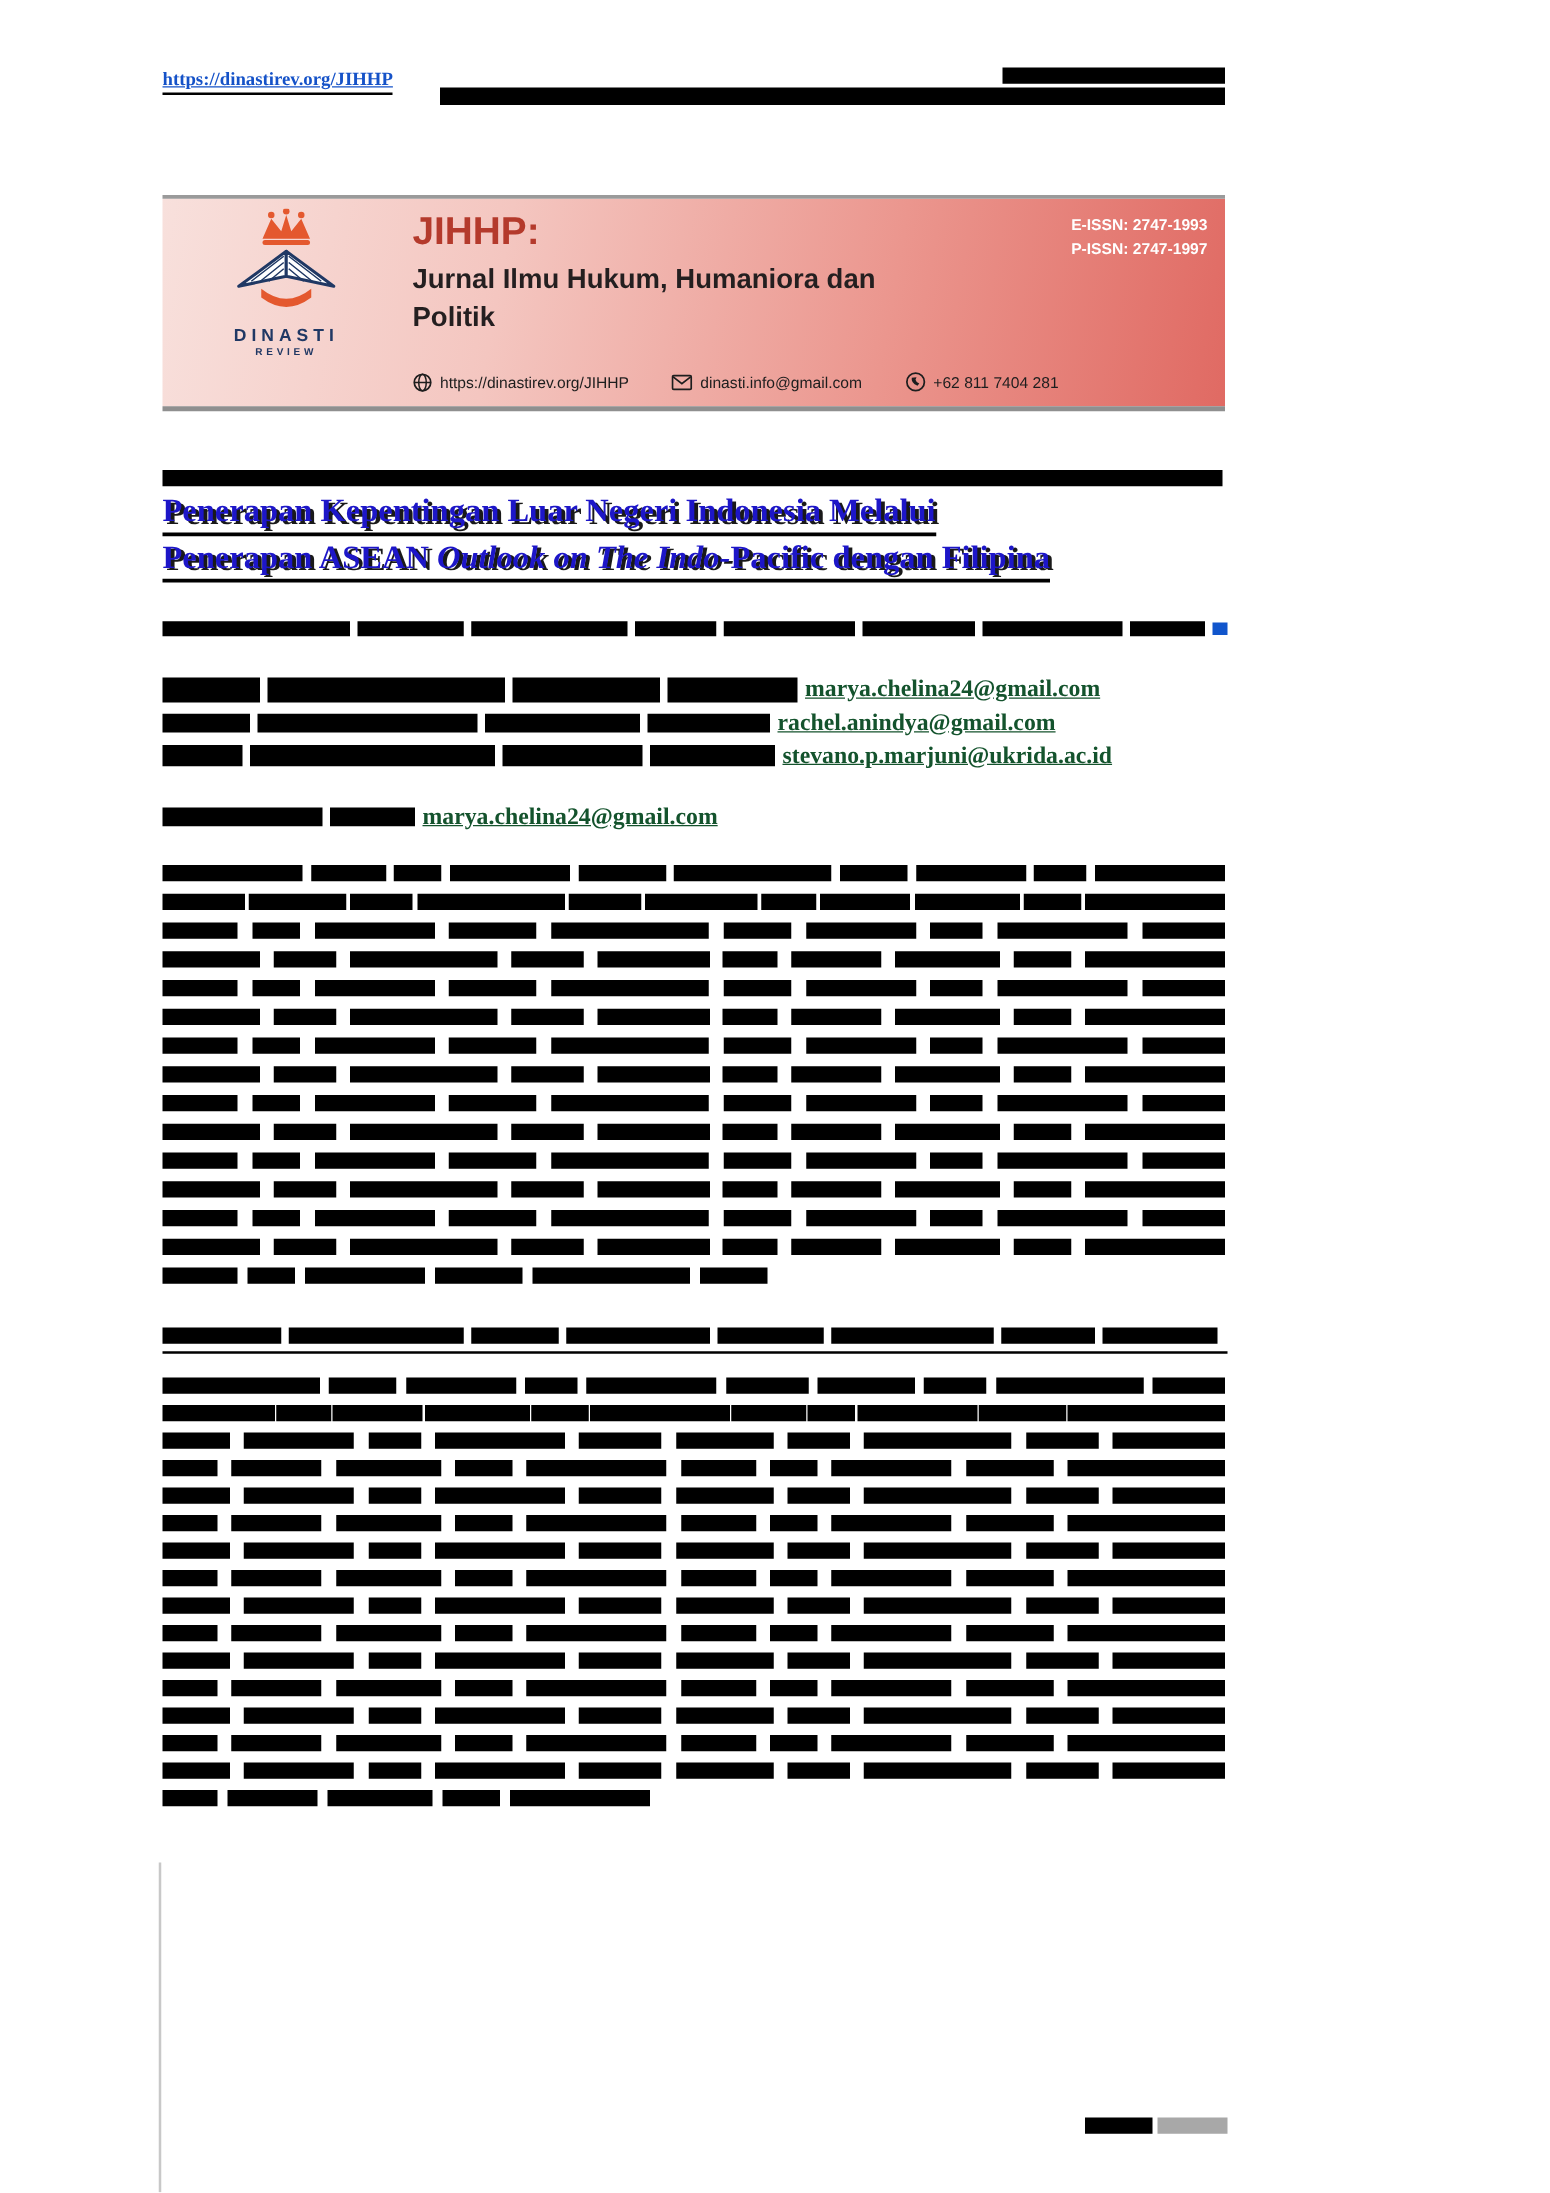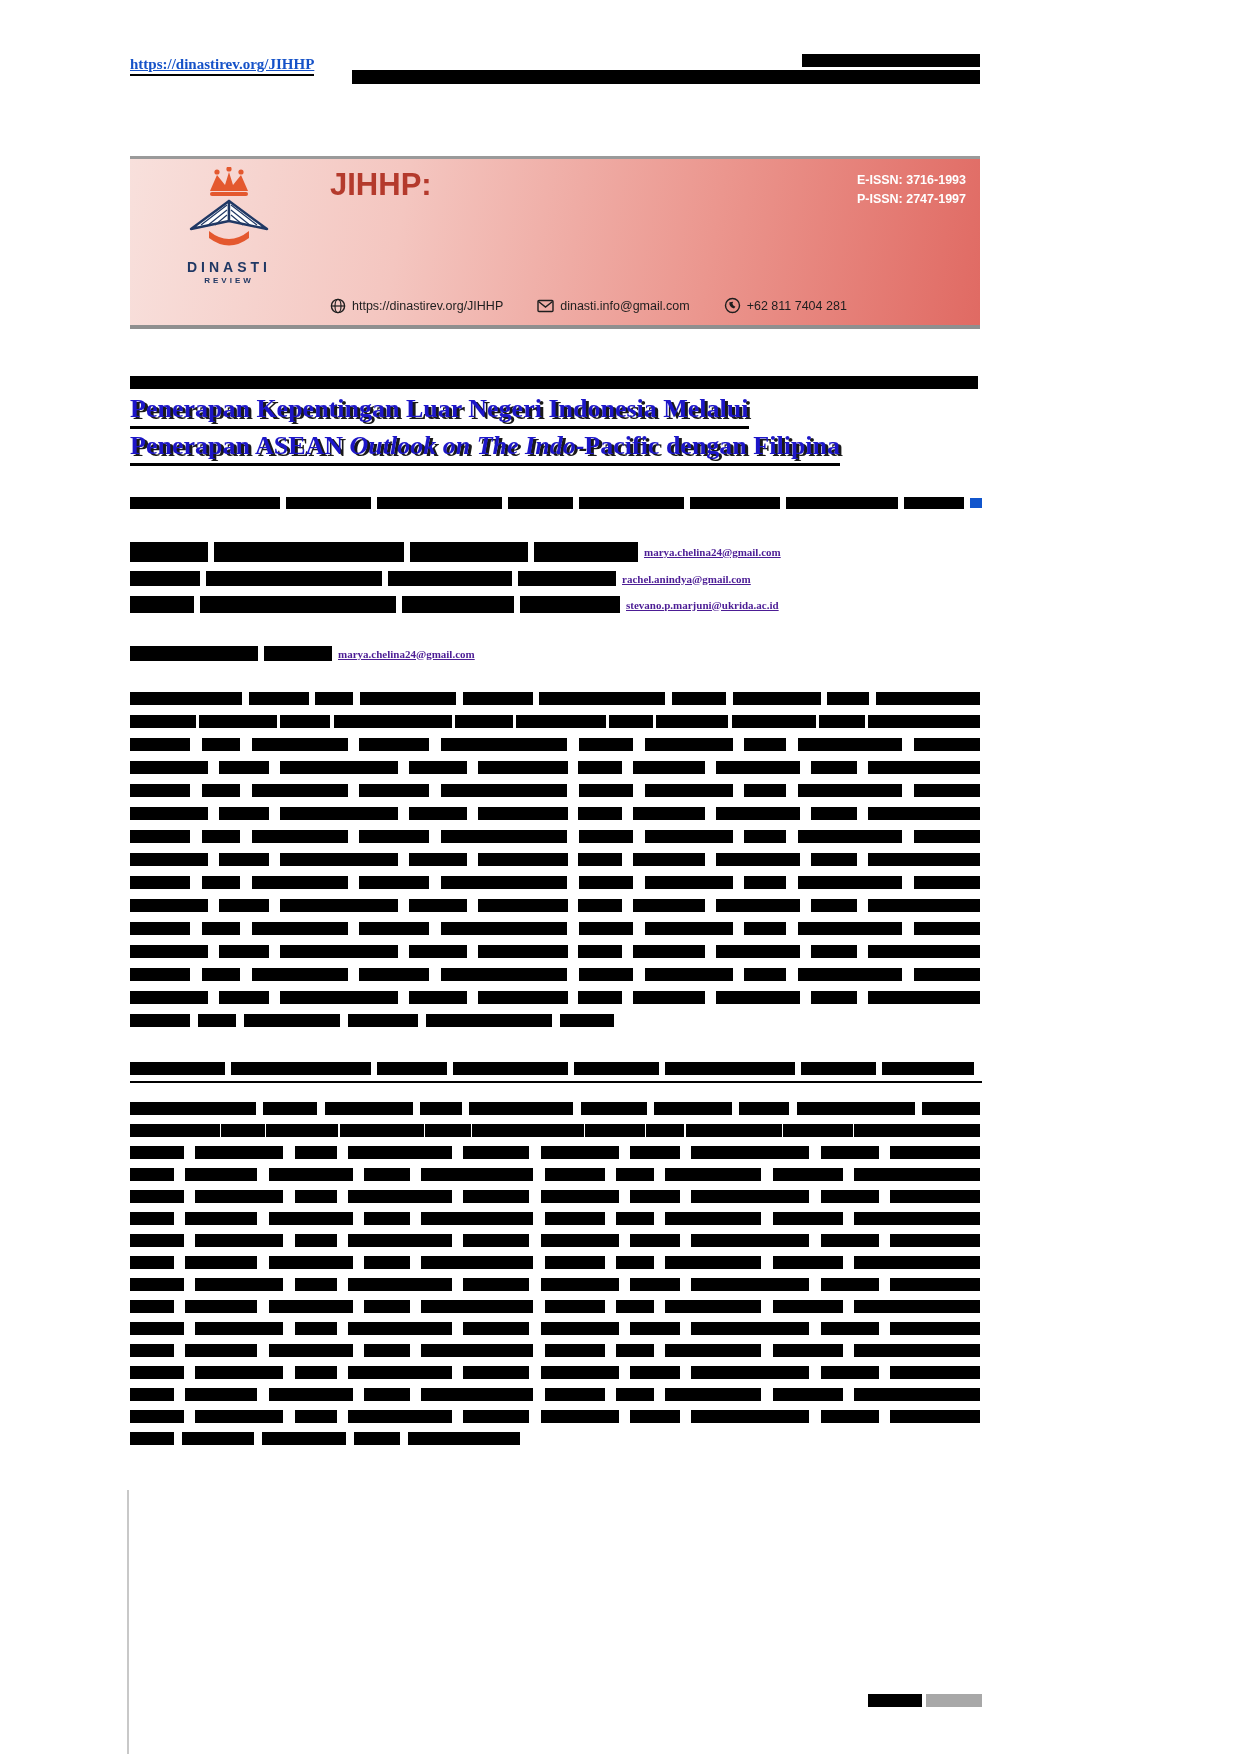--- a/index.html
+++ b/index.html
@@ -37,21 +37,21 @@
   
   .title{left:130px;top:392px;width:852px;color:#1d16c8;font-size:26px;font-weight:bold;
          line-height:33px;}
   .title .tline{display:inline-block;border-bottom:3px solid #000;padding-bottom:1px;
                 text-shadow:3px 2px 0 rgba(0,0,0,0.9);}
 
   
   .seg-row{display:flex;align-items:stretch;}
   .seg{background:#000;height:100%;margin-right:6px;flex:0 0 auto;}
   .author-row{display:flex;align-items:center;}
-  .email{color:#4c1d95;font-weight:bold;font-size:11px;text-decoration:underline;
+  .email{color:#14532d;font-weight:bold;font-size:19px;text-decoration:underline;
          font-family:"Liberation Serif",serif;white-space:nowrap;}
 
   
   .r-para .r-line{display:flex;height:13px;margin-bottom:10px;}
   .r-para .r-line.full{justify-content:space-between;}
   .r-word{background:#000;height:100%;flex:0 0 auto;}
   .body-para .r-line{margin-bottom:9px;}
 
   .rule{background:#000;}
   .gray-bar{background:#a8a8a8;}
@@ -82,23 +82,27 @@
         <path d="M50 34 L88 62 L50 54 Z" fill="#ffffff" stroke="#203864" stroke-width="2.4" stroke-linejoin="round"></path>
         <path d="M48 38 L22 58 M48 43 L28 59 M48 48 L36 58" stroke="#203864" stroke-width="1.2" fill="none"></path>
         <path d="M52 38 L78 58 M52 43 L72 59 M52 48 L64 58" stroke="#203864" stroke-width="1.2" fill="none"></path>
         <path d="M30 64 Q50 80 70 64 L70 71 Q50 86 30 71 Z" fill="#e4582e"></path>
       </svg>
       <div class="logo-name">DINASTI</div>
       <div class="logo-sub">REVIEW</div>
     </div>
 
     <div class="acronym">JIHHP:</div>
+    <div class="jname">
+      <span>Jurnal Ilmu Hukum, Humaniora dan</span><br>
+      <span>Politik</span>
+    </div>
 
     <div class="issn">
-      <div>E-ISSN: 3716-1993</div>
+      <div>E-ISSN: 2747-1993</div>
       <div>P-ISSN: 2747-1997</div>
     </div>
 
     <div class="contact">
       <span class="c-item">
         <svg width="16" height="16" viewBox="0 0 16 16">
           <circle cx="8" cy="8" r="6.6" fill="none" stroke="#1e1e1e" stroke-width="1.4"></circle>
           <ellipse cx="8" cy="8" rx="3" ry="6.6" fill="none" stroke="#1e1e1e" stroke-width="1.2"></ellipse>
           <line x1="1.4" y1="8" x2="14.6" y2="8" stroke="#1e1e1e" stroke-width="1.2"></line>
         </svg>

